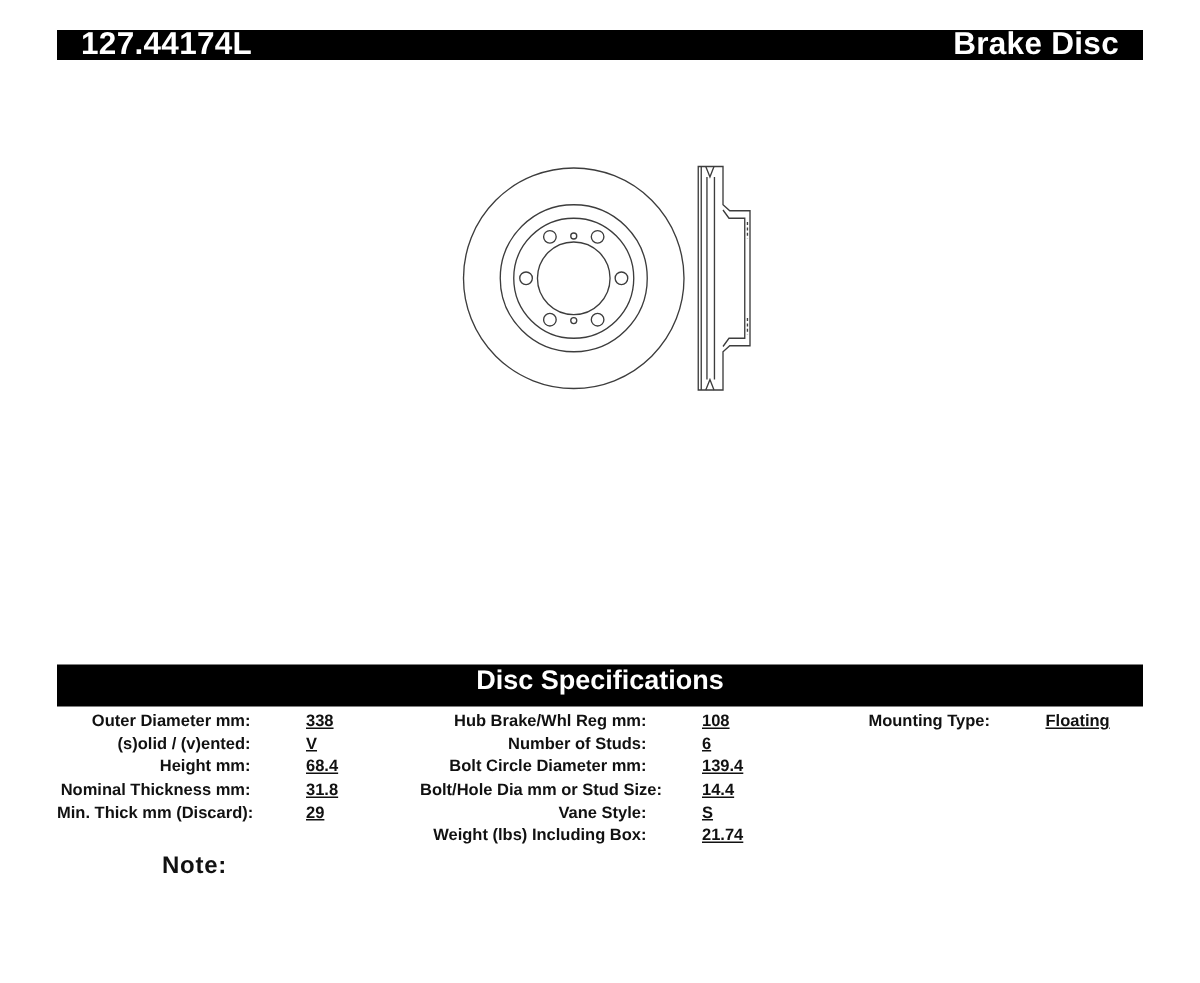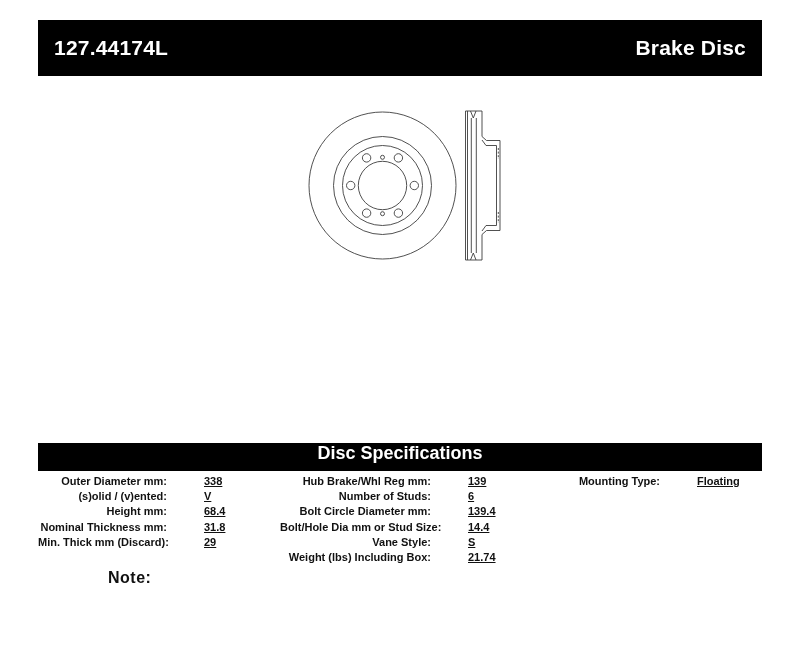--- a/index.html
+++ b/index.html
@@ -11,21 +11,21 @@
     color:#111111;
     overflow:hidden;
   }
   .bar{
     position:absolute;
     left:38px;width:724px;
     background:#000000;color:#ffffff;
     box-sizing:border-box;
   }
   .header-bar{
-    top:20px;height:56px;
+    top:20px;height:20px;
     display:flex;align-items:center;justify-content:space-between;
     padding:0 16px;
     font-size:21px;font-weight:bold;letter-spacing:0.2px;gap:48px;
   }
   .spec-title-bar{
     top:443px;height:28px;
     display:flex;align-items:flex-start;justify-content:center;
     font-size:18px;font-weight:bold;
   }
   .drawing{
@@ -125,21 +125,21 @@
     </div>
     <div class="spec-row">
       <span class="spec-label">Min. Thick mm (Discard):</span>
       <span class="spec-value">29</span>
     </div>
   </div>
 
   <div class="spec-col spec-col-2">
     <div class="spec-row">
       <span class="spec-label">Hub Brake/Whl Reg mm:</span>
-      <span class="spec-value">139</span>
+      <span class="spec-value">108</span>
     </div>
     <div class="spec-row">
       <span class="spec-label">Number of Studs:</span>
       <span class="spec-value">6</span>
     </div>
     <div class="spec-row">
       <span class="spec-label">Bolt Circle Diameter mm:</span>
       <span class="spec-value">139.4</span>
     </div>
     <div class="spec-row">

